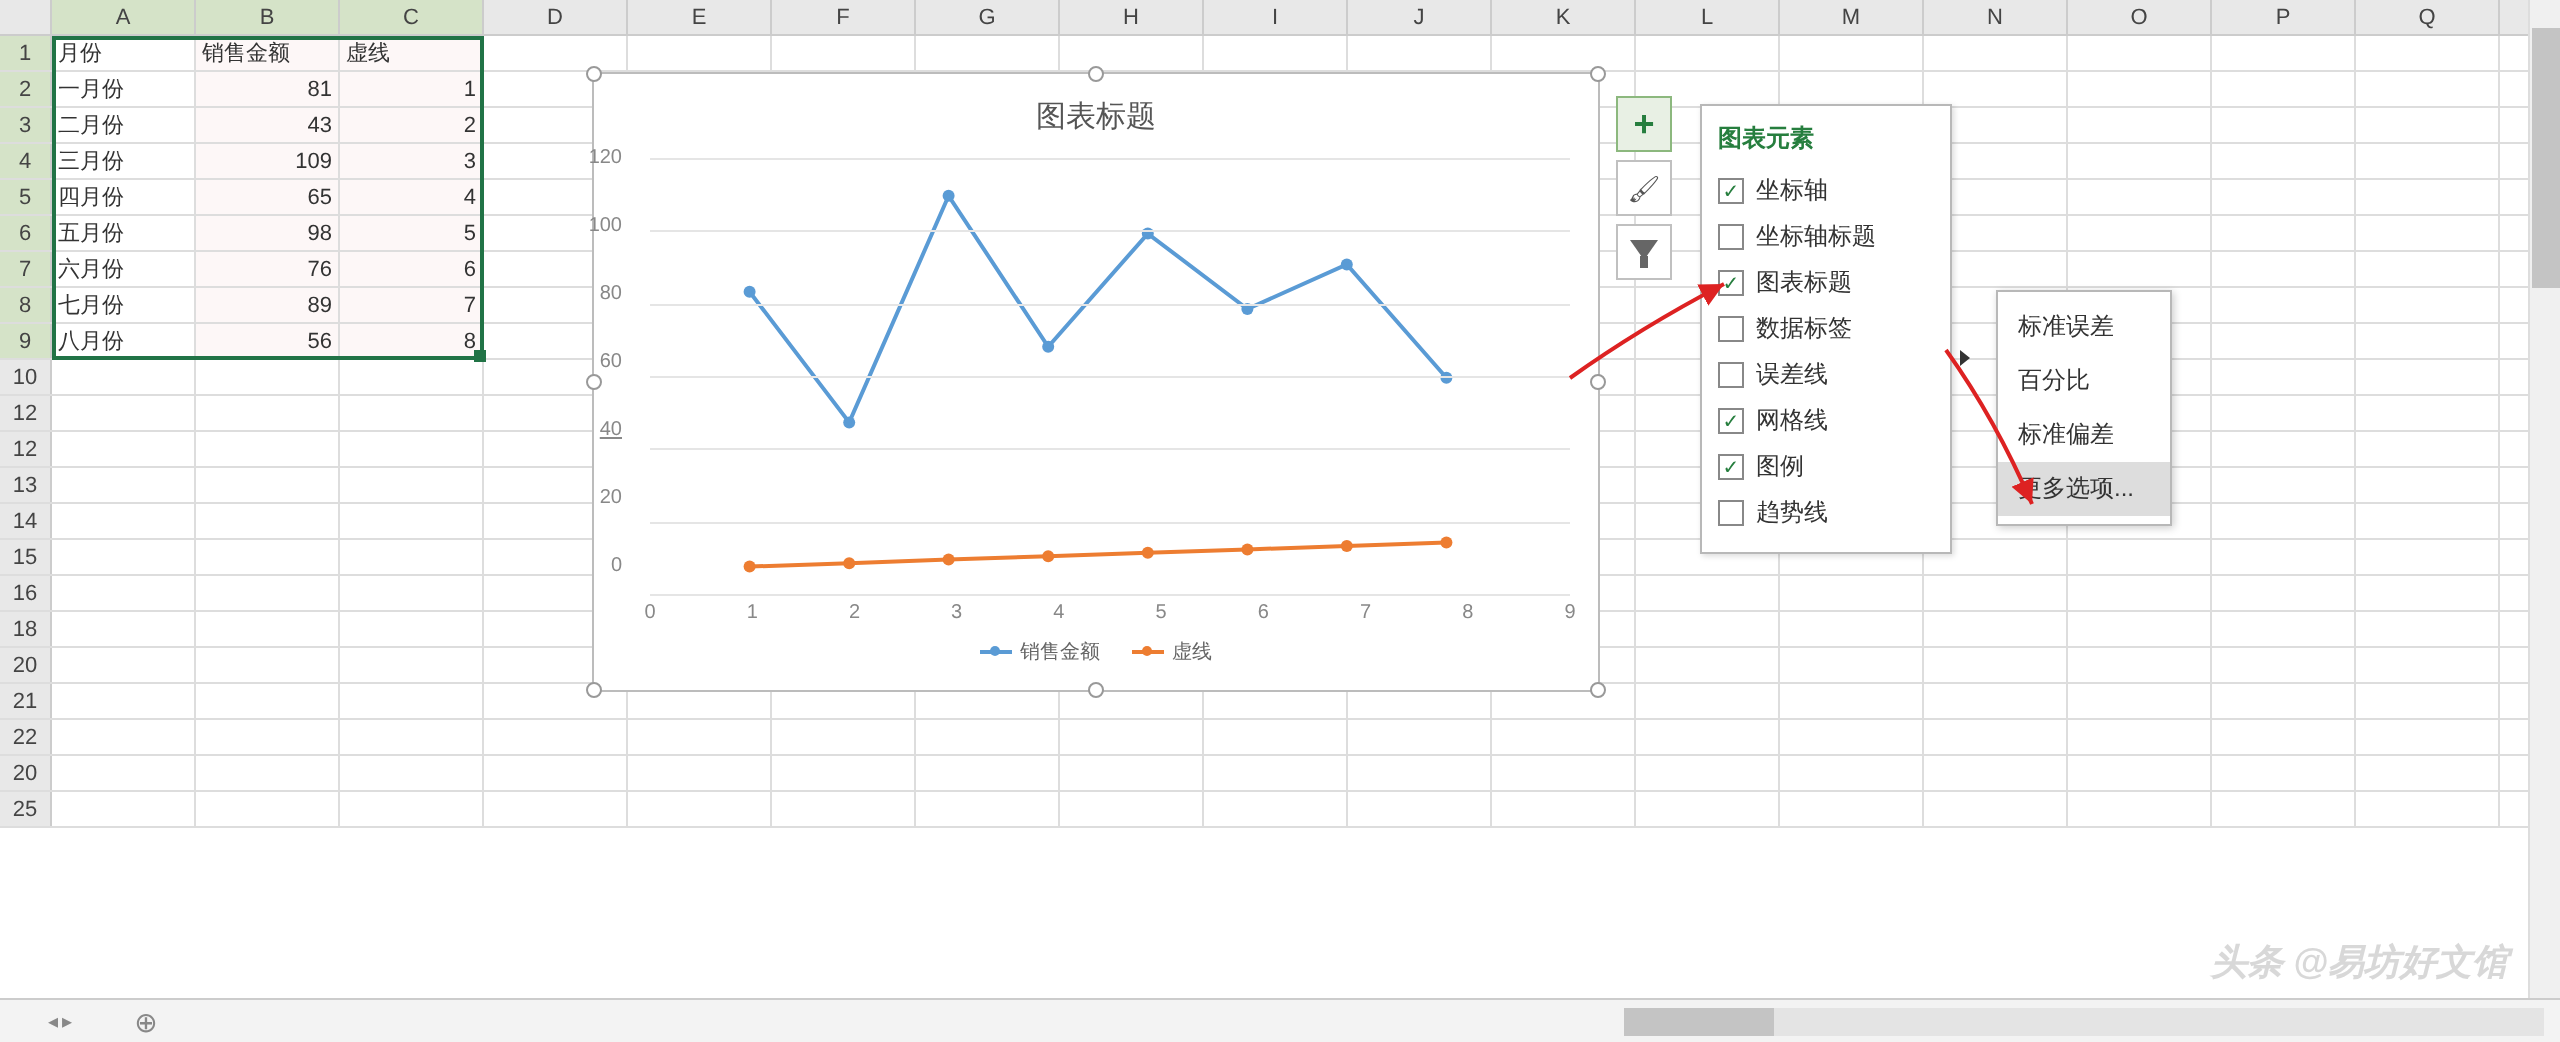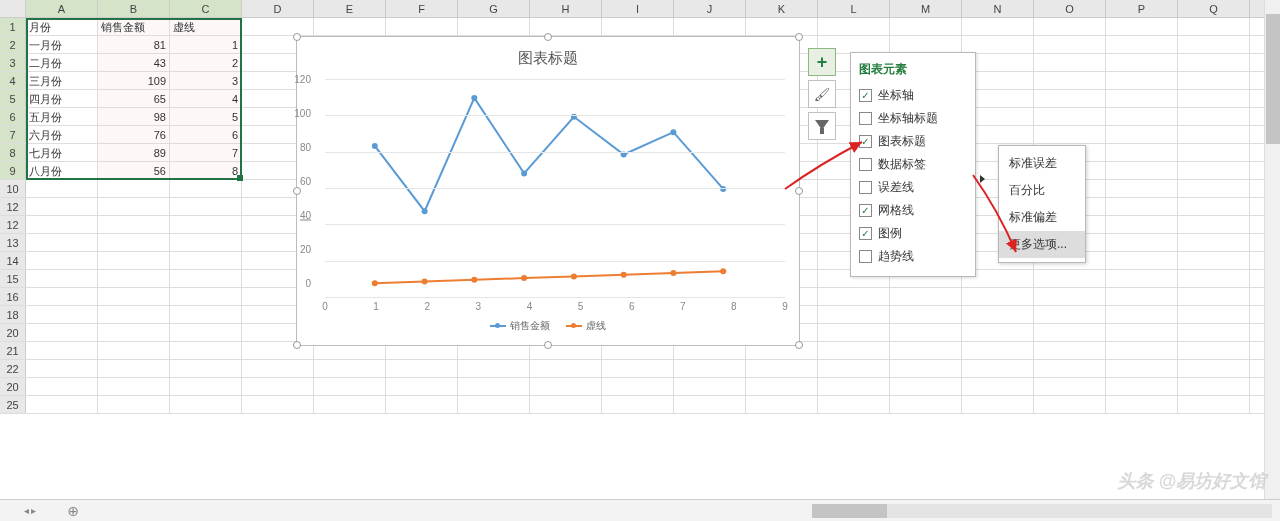--- a/index.html
+++ b/index.html
@@ -75,21 +75,21 @@
     .tab.active { background: #fff; color: #267e3e; border-bottom: 2px solid #267e3e; font-weight: 500; }
     .new-sheet { width: 26px; text-align: center; color: #888; cursor: pointer; font-size: 14px; }
     .hscroll { flex: 1; margin: 0 8px; display: flex; align-items: center; justify-content: flex-end; }
     .hscroll-track { width: 460px; height: 14px; background: #e4e4e4; position: relative; }
     .hscroll-thumb { position: absolute; left: 0; width: 75px; height: 14px; background: #c4c4c4; }
     
     
     .vscroll { position: absolute; top: 0; right: 0; width: 16px; bottom: 22px; background: #f0f0f0; border-left: 1px solid #ddd; }
     .vscroll-thumb { position: absolute; top: 14px; width: 14px; left: 1px; height: 130px; background: #c4c4c4; }
     
-    .watermark { position: absolute; bottom: 28px; right: 14px; font-size: 18px; font-weight: bold; color: rgba(200,200,200,0.7); font-style: italic; }
+    .watermark { position: absolute; bottom: 28px; right: 26px; font-size: 18px; font-weight: bold; color: rgba(200,200,200,0.7); font-style: italic; }
   </style>
 </head>
 <body>
 
 <div class="sheet-area">
   <div class="col-headers">
     <div class="corner"></div>
   <div class="col-h sel">A</div>
       <div class="col-h sel">B</div>
       <div class="col-h sel">C</div>

